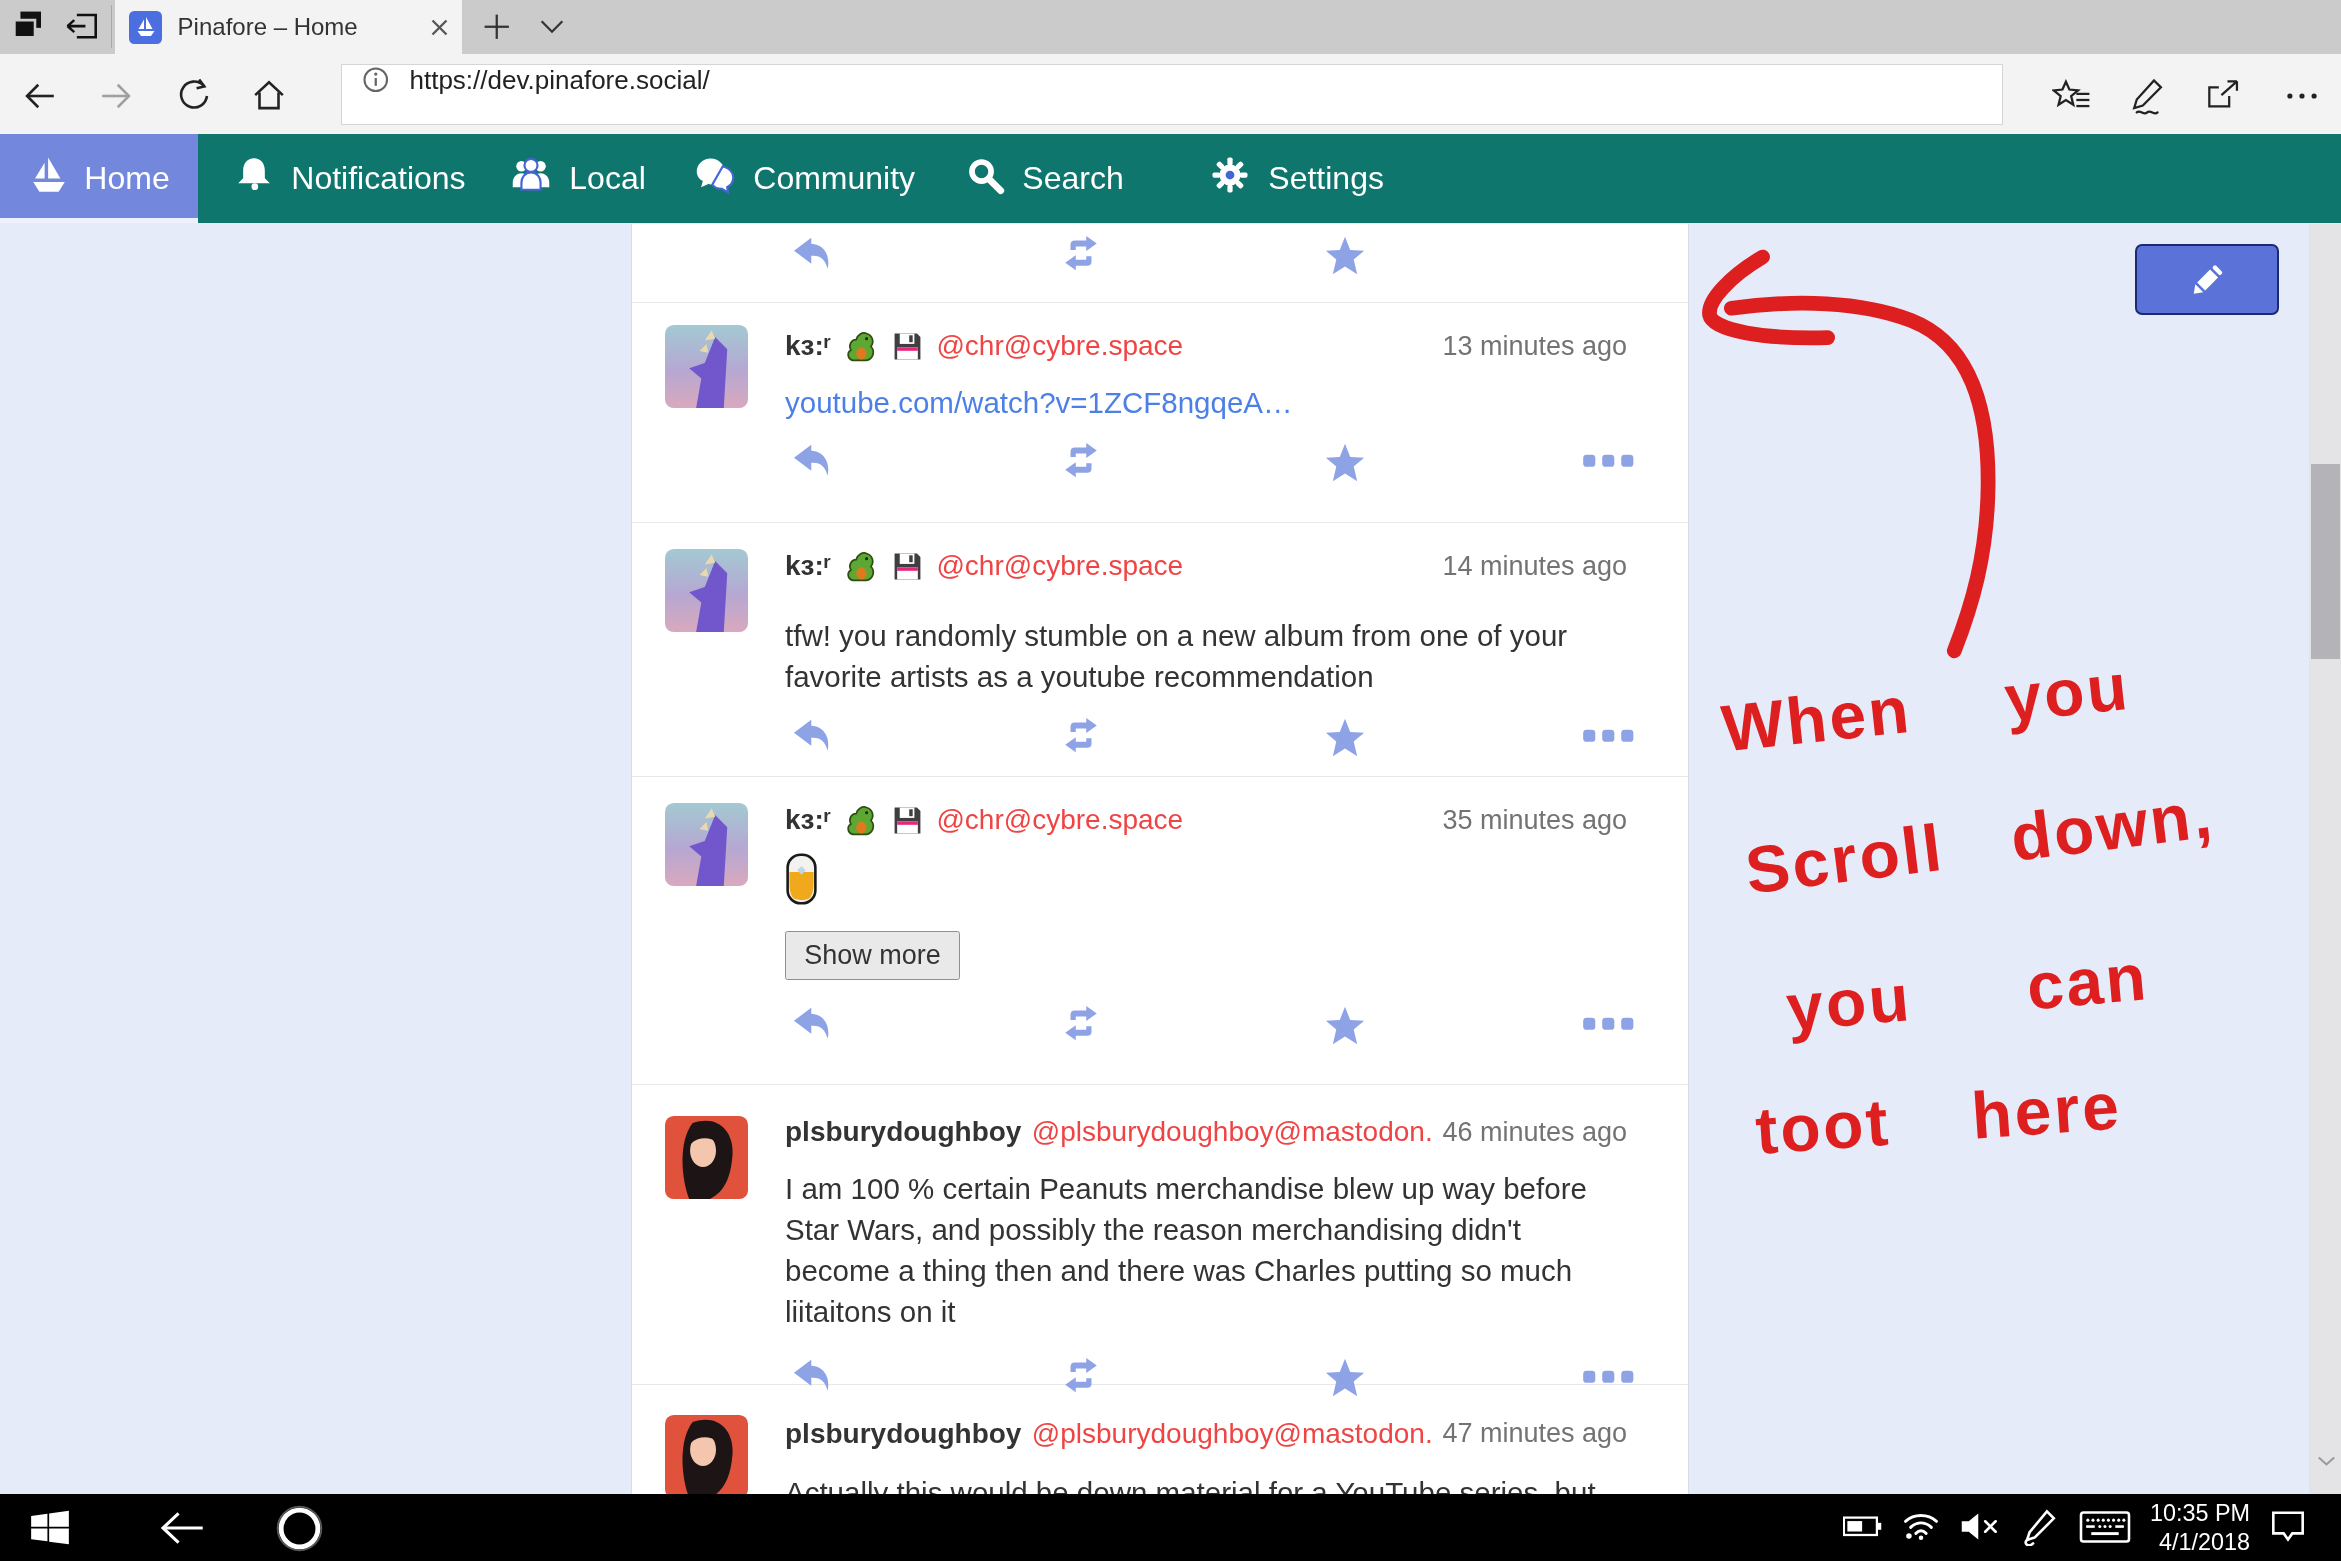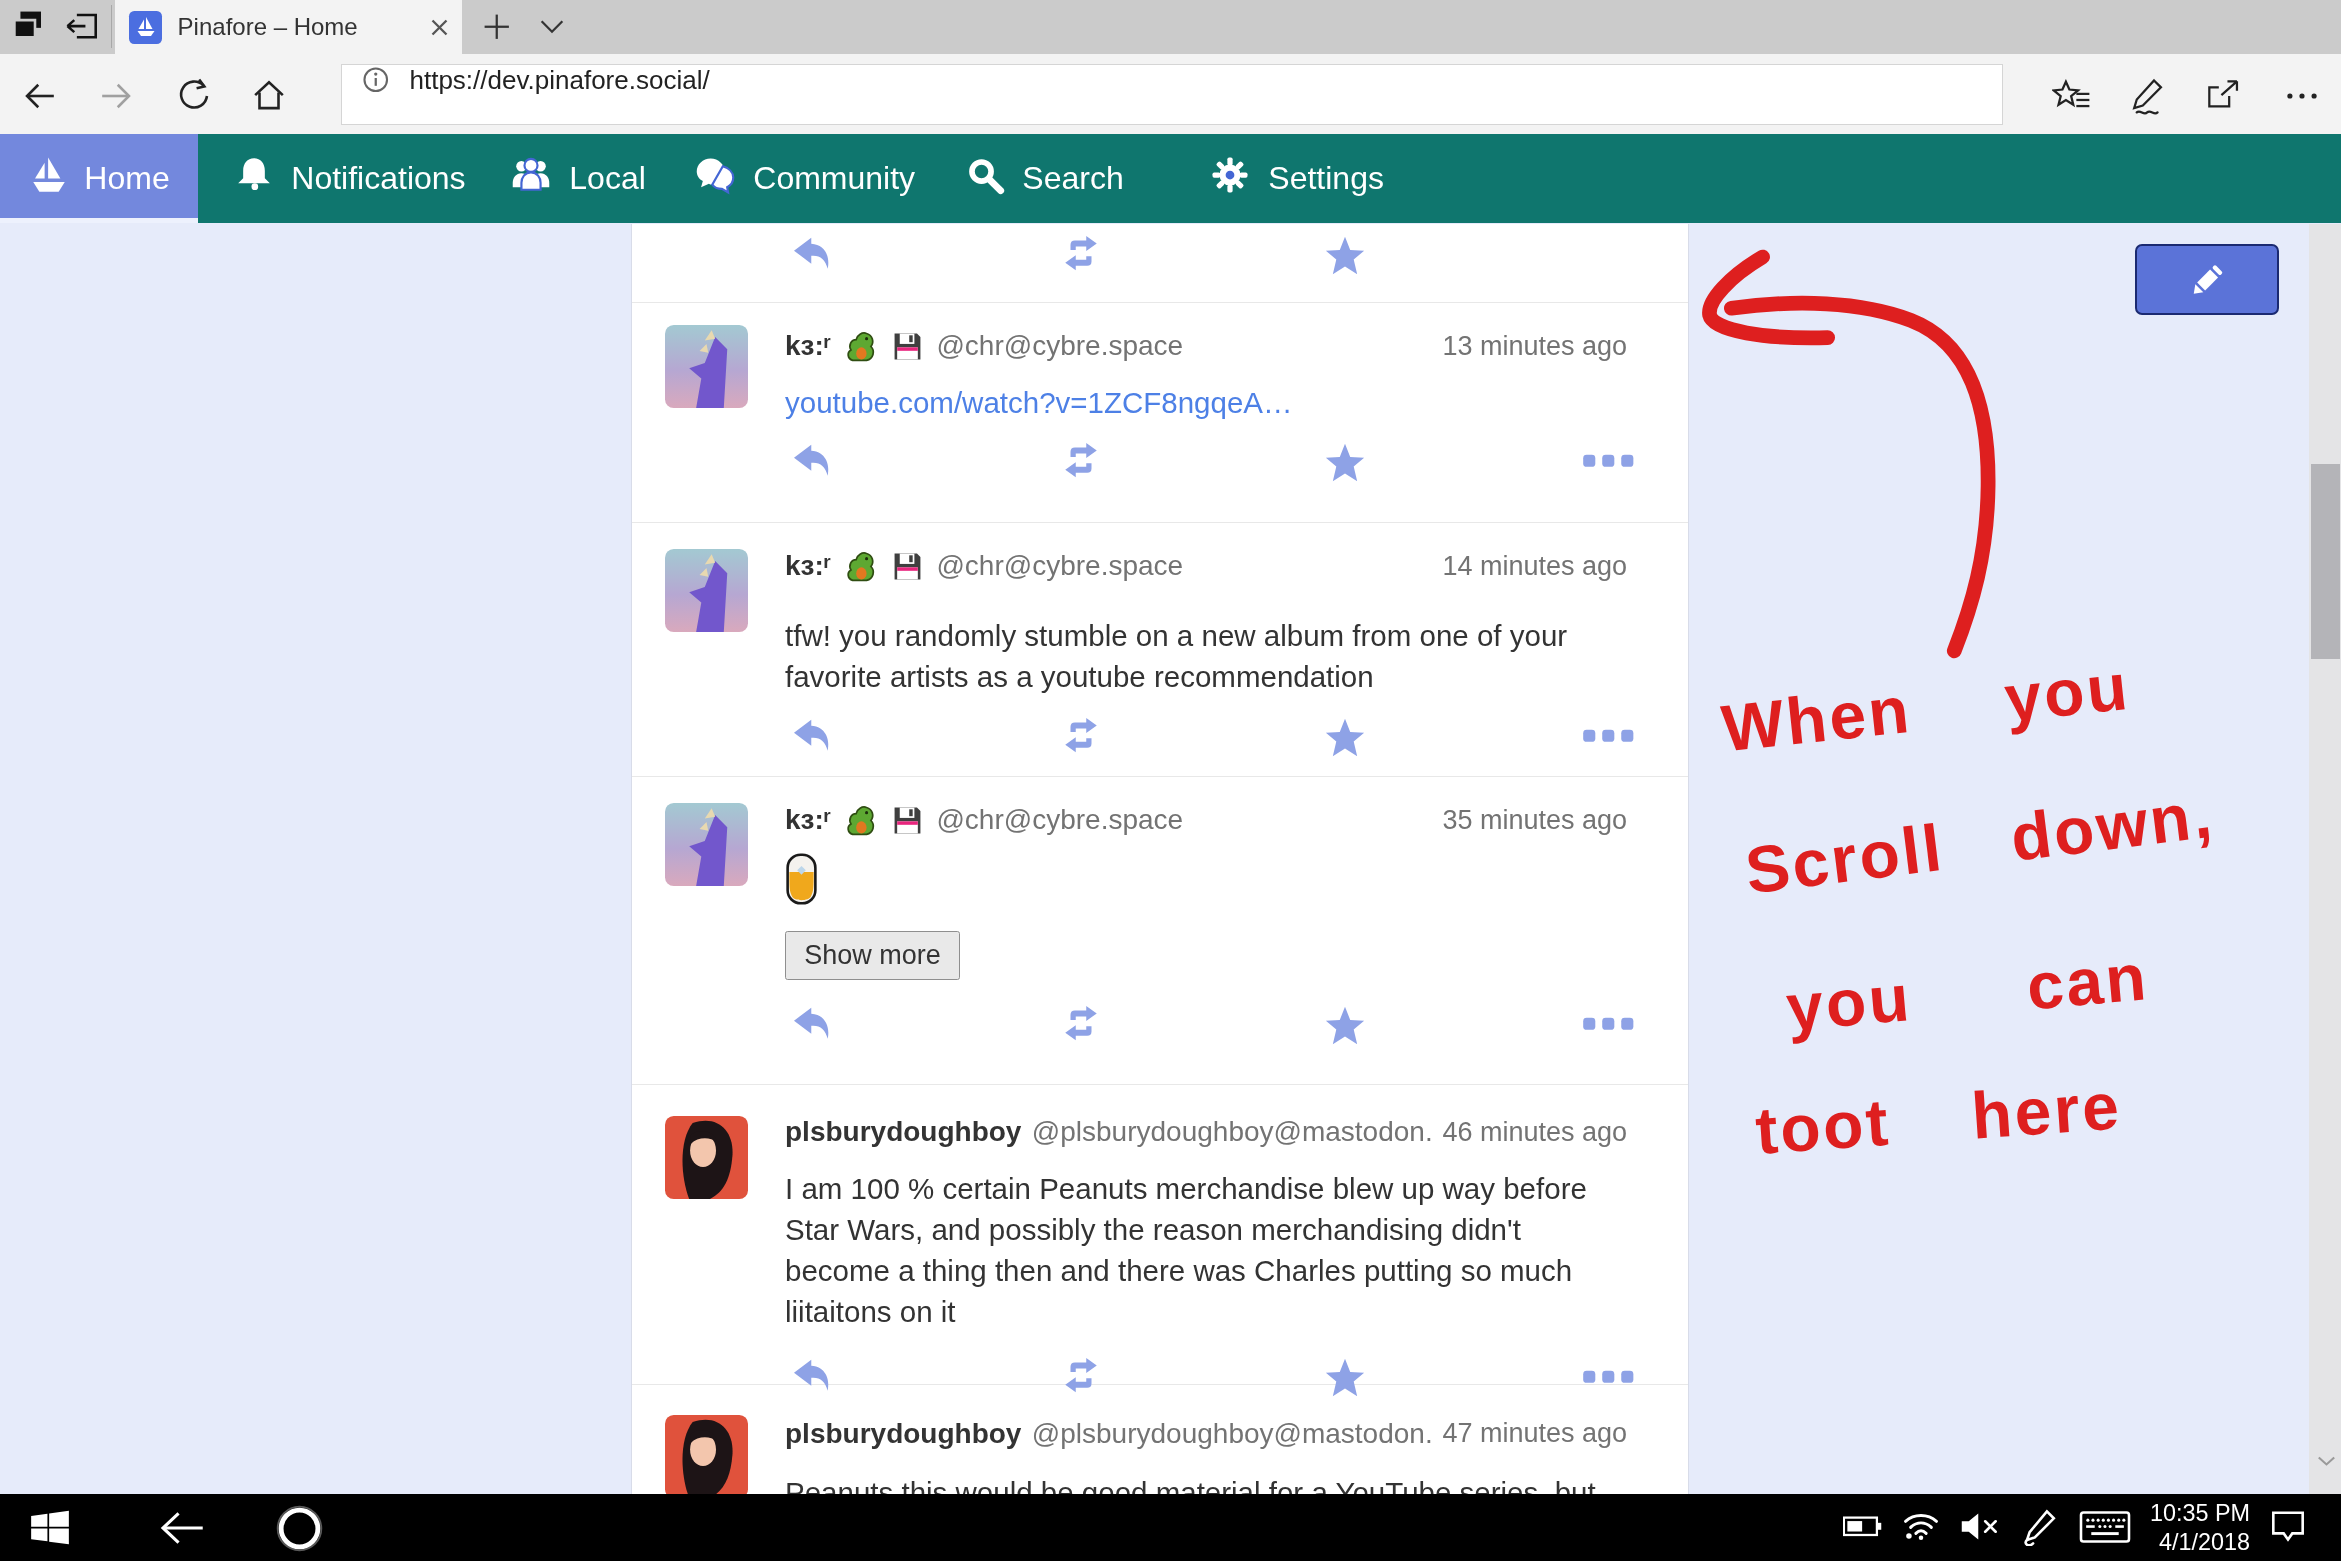--- a/index.html
+++ b/index.html
@@ -41,21 +41,21 @@
     border-left:0.9px solid #d8dce9;border-right:0.9px solid #d8dce9;box-sizing:border-box;}
   .sep{border-bottom:0.9px solid #e8e8e8;}
   .action-row{position:relative;height:43px;}
   .action{position:absolute;top:0;display:flex;}
   .a1{left:160px;} .a2{left:428px;} .a3{left:692px;} .a4{left:951px;top:10.4px;}
   .post{position:relative;box-sizing:border-box;}
   .avatar{position:absolute;left:33px;width:83px;height:83px;border-radius:8.7px;overflow:hidden;}
   .pcontent{margin-left:153px;margin-right:61px;}
   .phead{display:flex;align-items:center;gap:10.4px;height:38px;}
   .pname{font-weight:700;font-size:28px;color:#333;white-space:nowrap;}
-  .phandle{font-size:28px;color:#737373;white-space:nowrap;overflow:hidden;}
+  .phandle{font-size:28px;color:#ef4444;white-space:nowrap;overflow:hidden;}
   .ptime{margin-left:auto;font-size:27px;color:#737373;white-space:nowrap;}
   .pbody{font-size:29.5px;line-height:41px;color:#333;max-width:833px;}
   .plink{font-size:29.5px;color:#4d80e6;}
   .emoji{display:inline-flex;vertical-align:-6px;margin:0 2.6px;}
   #showmore{margin-top:22.6px;width:175px;height:49px;background:#e9e9e9;border:1.7px solid #8f8f8f;
     border-radius:2.6px;font-size:27px;color:#333;font-family:"Liberation Sans",sans-serif;}
   #compose-btn{left:1503px;top:20px;width:144px;height:71px;background:#5b73d8;
     border:2.6px solid #1b2a71;border-radius:7px;display:flex;align-items:center;justify-content:center;
     box-sizing:border-box;z-index:5;}
 
@@ -530,21 +530,21 @@
               <ellipse cx="44" cy="40" rx="15" ry="19" fill="#f3c6ad"></ellipse>
               <path d="M30 22 C38 14 58 16 60 30 C52 24 38 24 30 32 Z" fill="#1d1416"></path>
             </svg>
         </div>
         <div class="pcontent">
           <div class="phead">
             <span class="pname">plsburydoughboy</span>
             <span class="phandle">@plsburydoughboy@mastodon.s…</span>
             <span class="ptime">47 minutes ago</span>
           </div>
-          <div class="pbody" style="margin-top:19px;white-space:nowrap;max-width:none;">Peanuts this would be good material for a YouTube series, but</div>
+          <div class="pbody" style="margin-top:19px;white-space:nowrap;max-width:none;">Actually this would be down material for a YouTube series, but</div>
         </div>
       </div>
 
     </div>
 
     <div class="abs" id="scroll-track">
       <div class="abs" id="scroll-thumb"></div>
     </div>
     <div class="abs" id="scroll-down">
       <svg width="21" height="12" fill="none" stroke="#9a9a9a" stroke-width="2.5" viewBox="0 0 24 14">

